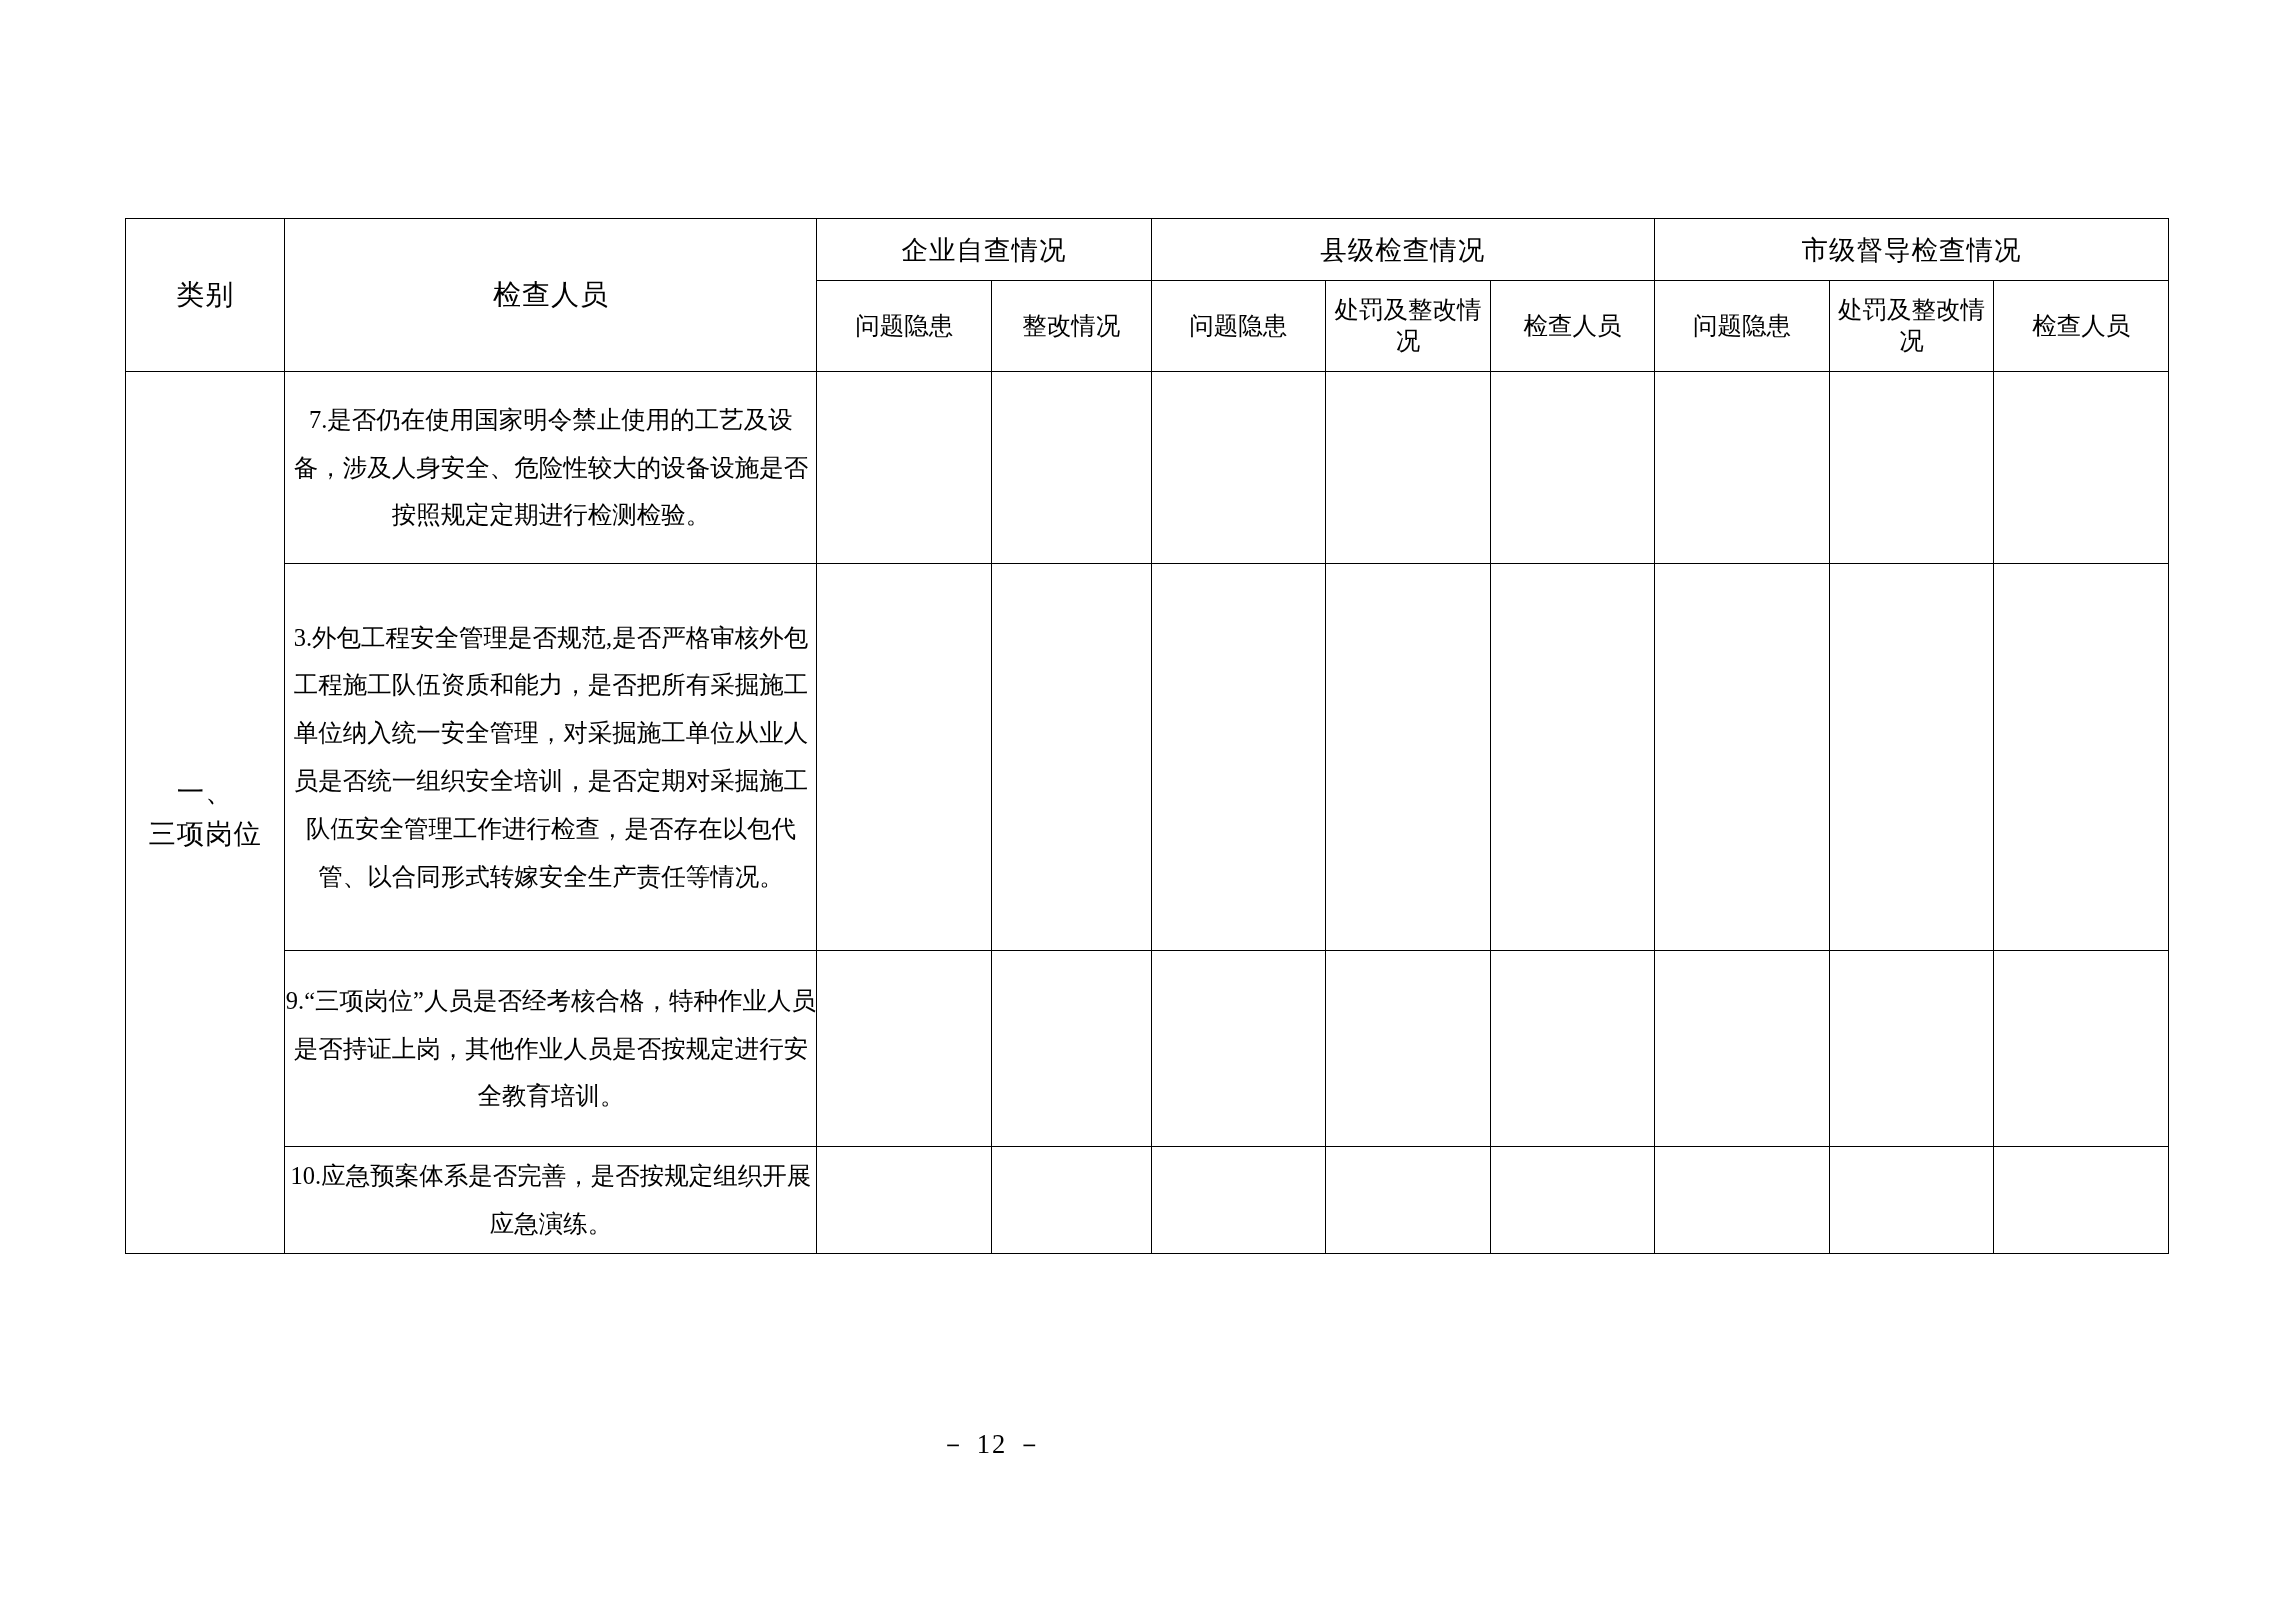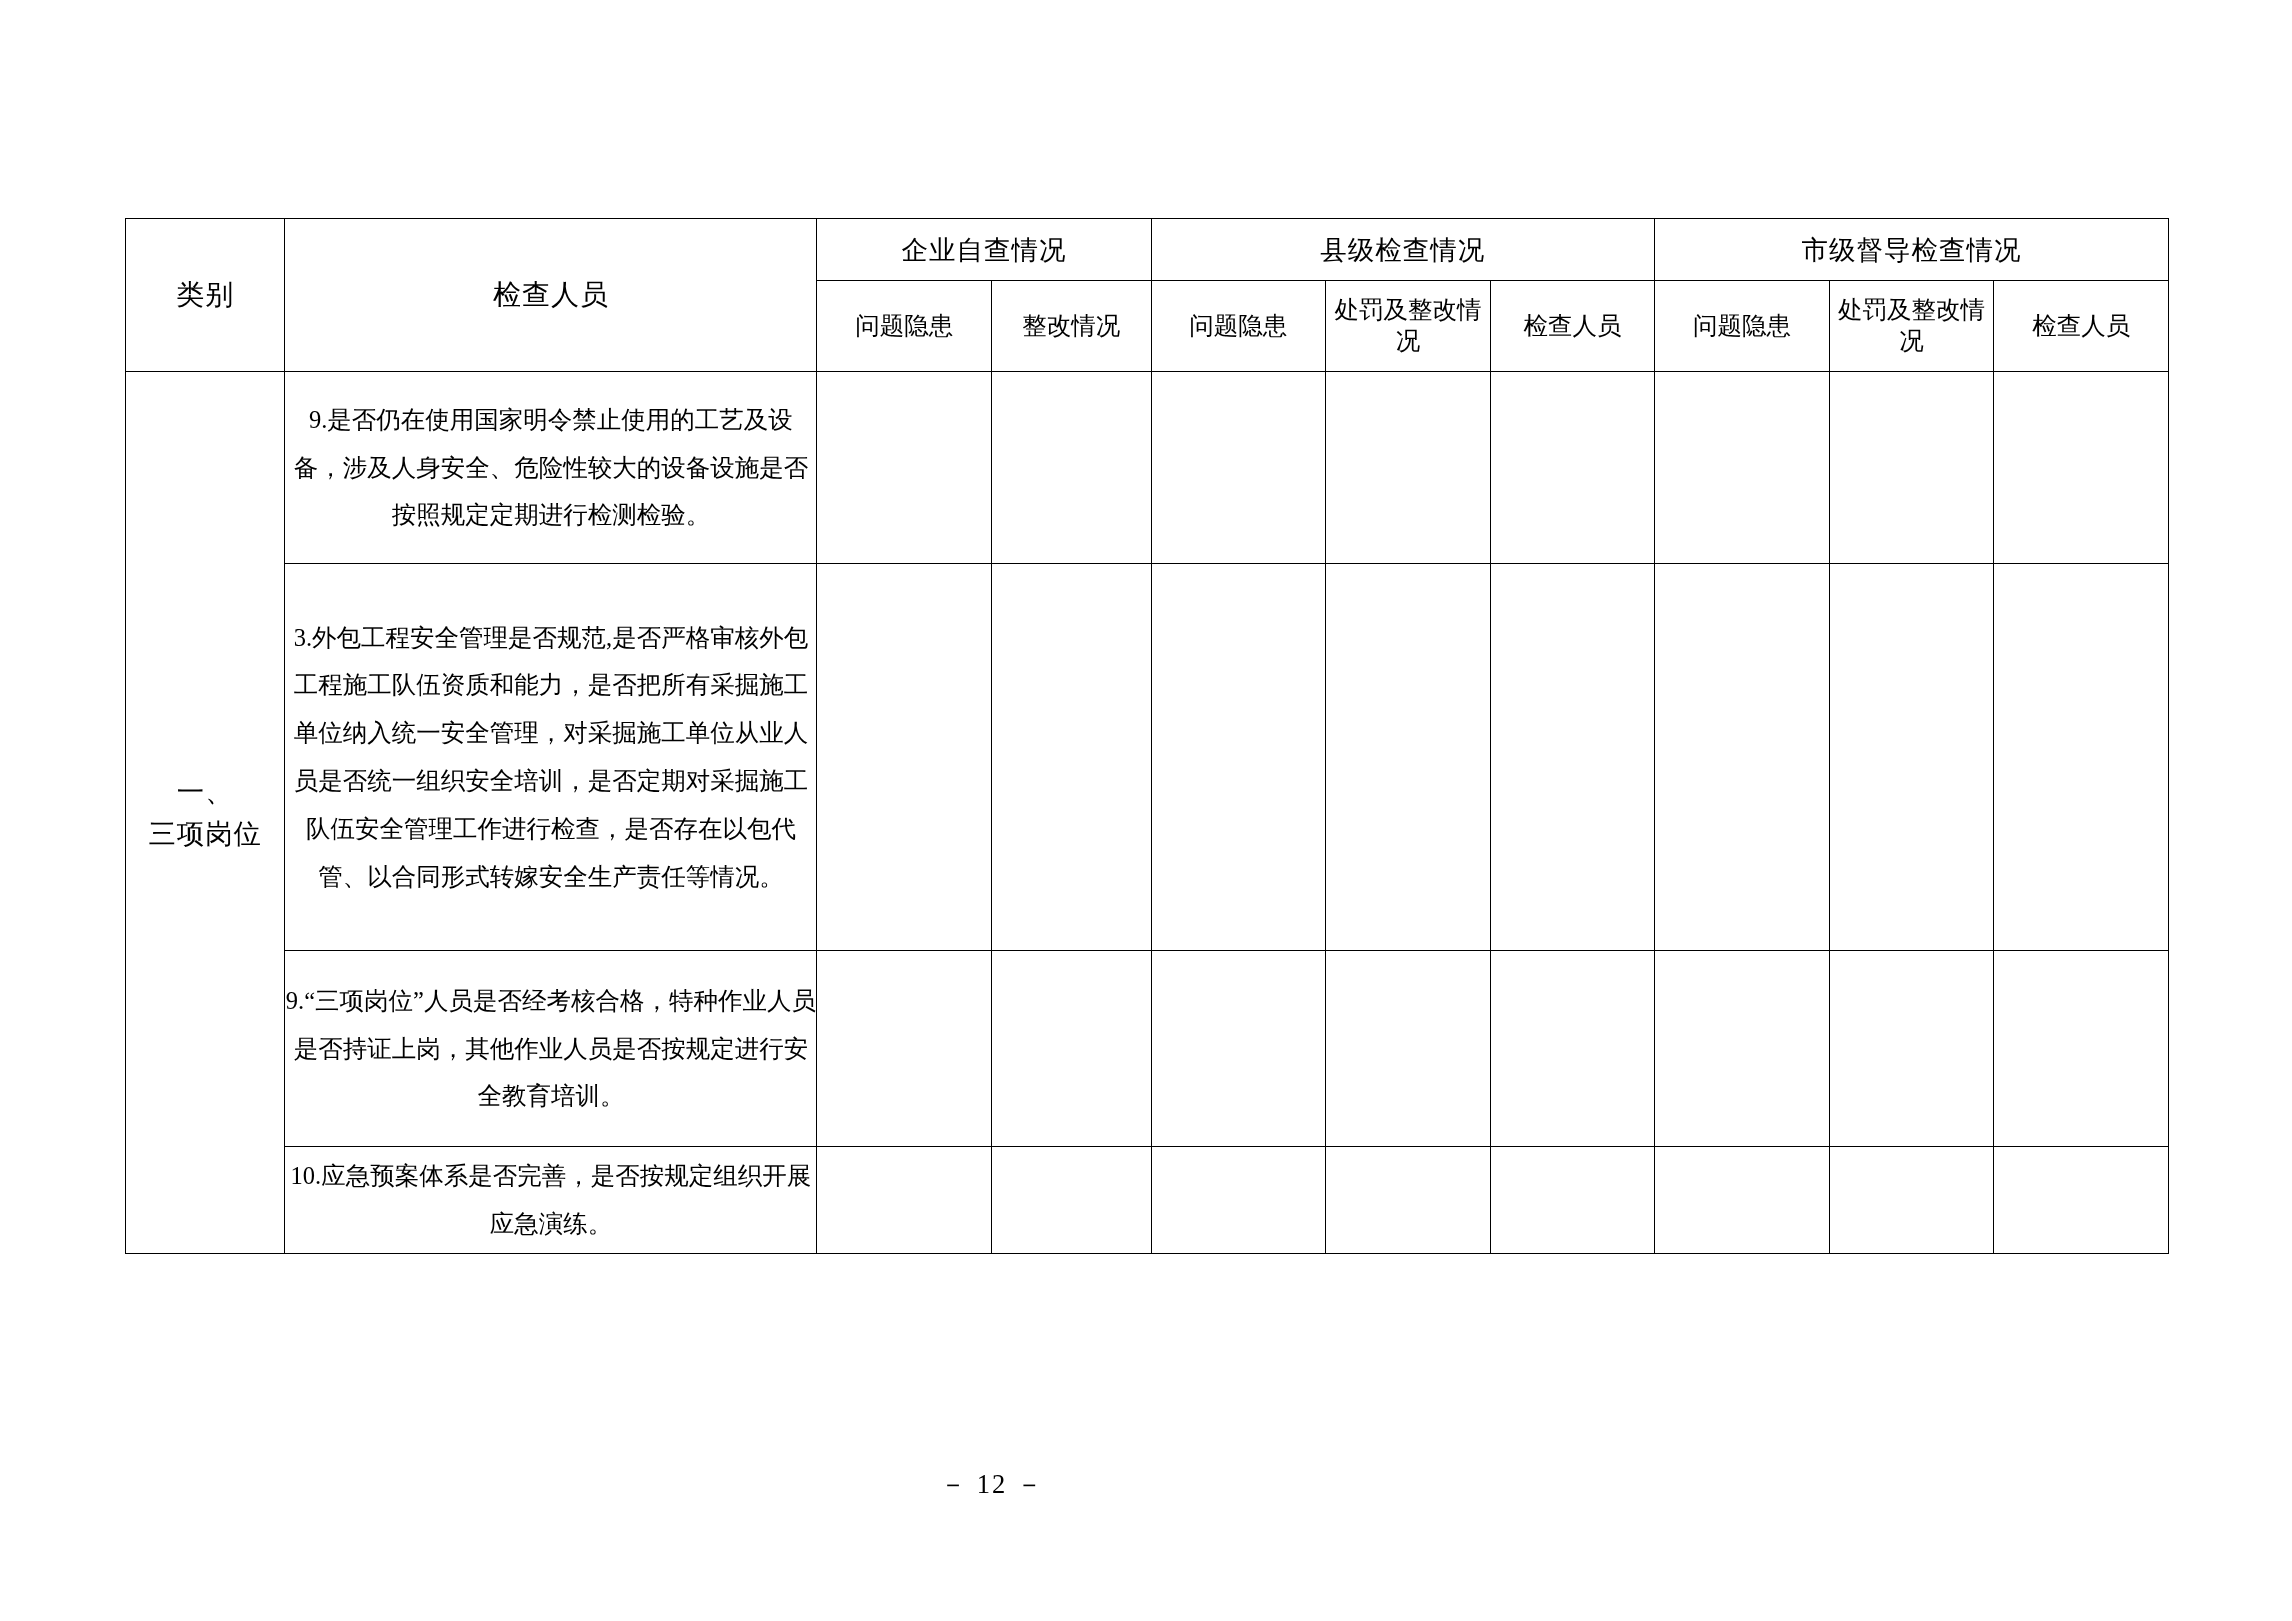--- a/index.html
+++ b/index.html
@@ -81,21 +81,20 @@
   }
   .footer {
     position: absolute;
     left: 0;
     top: 1426px;
     width: 1984px;
     text-align: center;
     font-size: 26.5px;
     font-family: "Liberation Serif", "DejaVu Serif", serif;
     letter-spacing: 2px;
-    margin-top: 40px;
   }
   .r1 { height: 192px; }
   .r2 { height: 387px; }
   .r3 { height: 196px; }
   .r4 { height: 107px; }
 </style>
 </head>
 <body>
 
 <div class="page">
@@ -131,21 +130,21 @@
           <td class="hdr-sub">处罚及整改情况</td>
           <td class="hdr-sub">检查人员</td>
         </tr>
       </thead>
       <tbody>
         <tr class="r1">
           <td class="cat-cell" rowspan="4">
             <div>一、</div>
             <div>三项岗位</div>
           </td>
-          <td class="content-cell">9.是否仍在使用国家明令禁止使用的工艺及设备，涉及人身安全、危险性较大的设备设施是否按照规定定期进行检测检验。</td>
+          <td class="content-cell">7.是否仍在使用国家明令禁止使用的工艺及设备，涉及人身安全、危险性较大的设备设施是否按照规定定期进行检测检验。</td>
           <td class="blank-cell"></td>
           <td class="blank-cell"></td>
           <td class="blank-cell"></td>
           <td class="blank-cell"></td>
           <td class="blank-cell"></td>
           <td class="blank-cell"></td>
           <td class="blank-cell"></td>
           <td class="blank-cell"></td>
         </tr>
         <tr class="r2">

